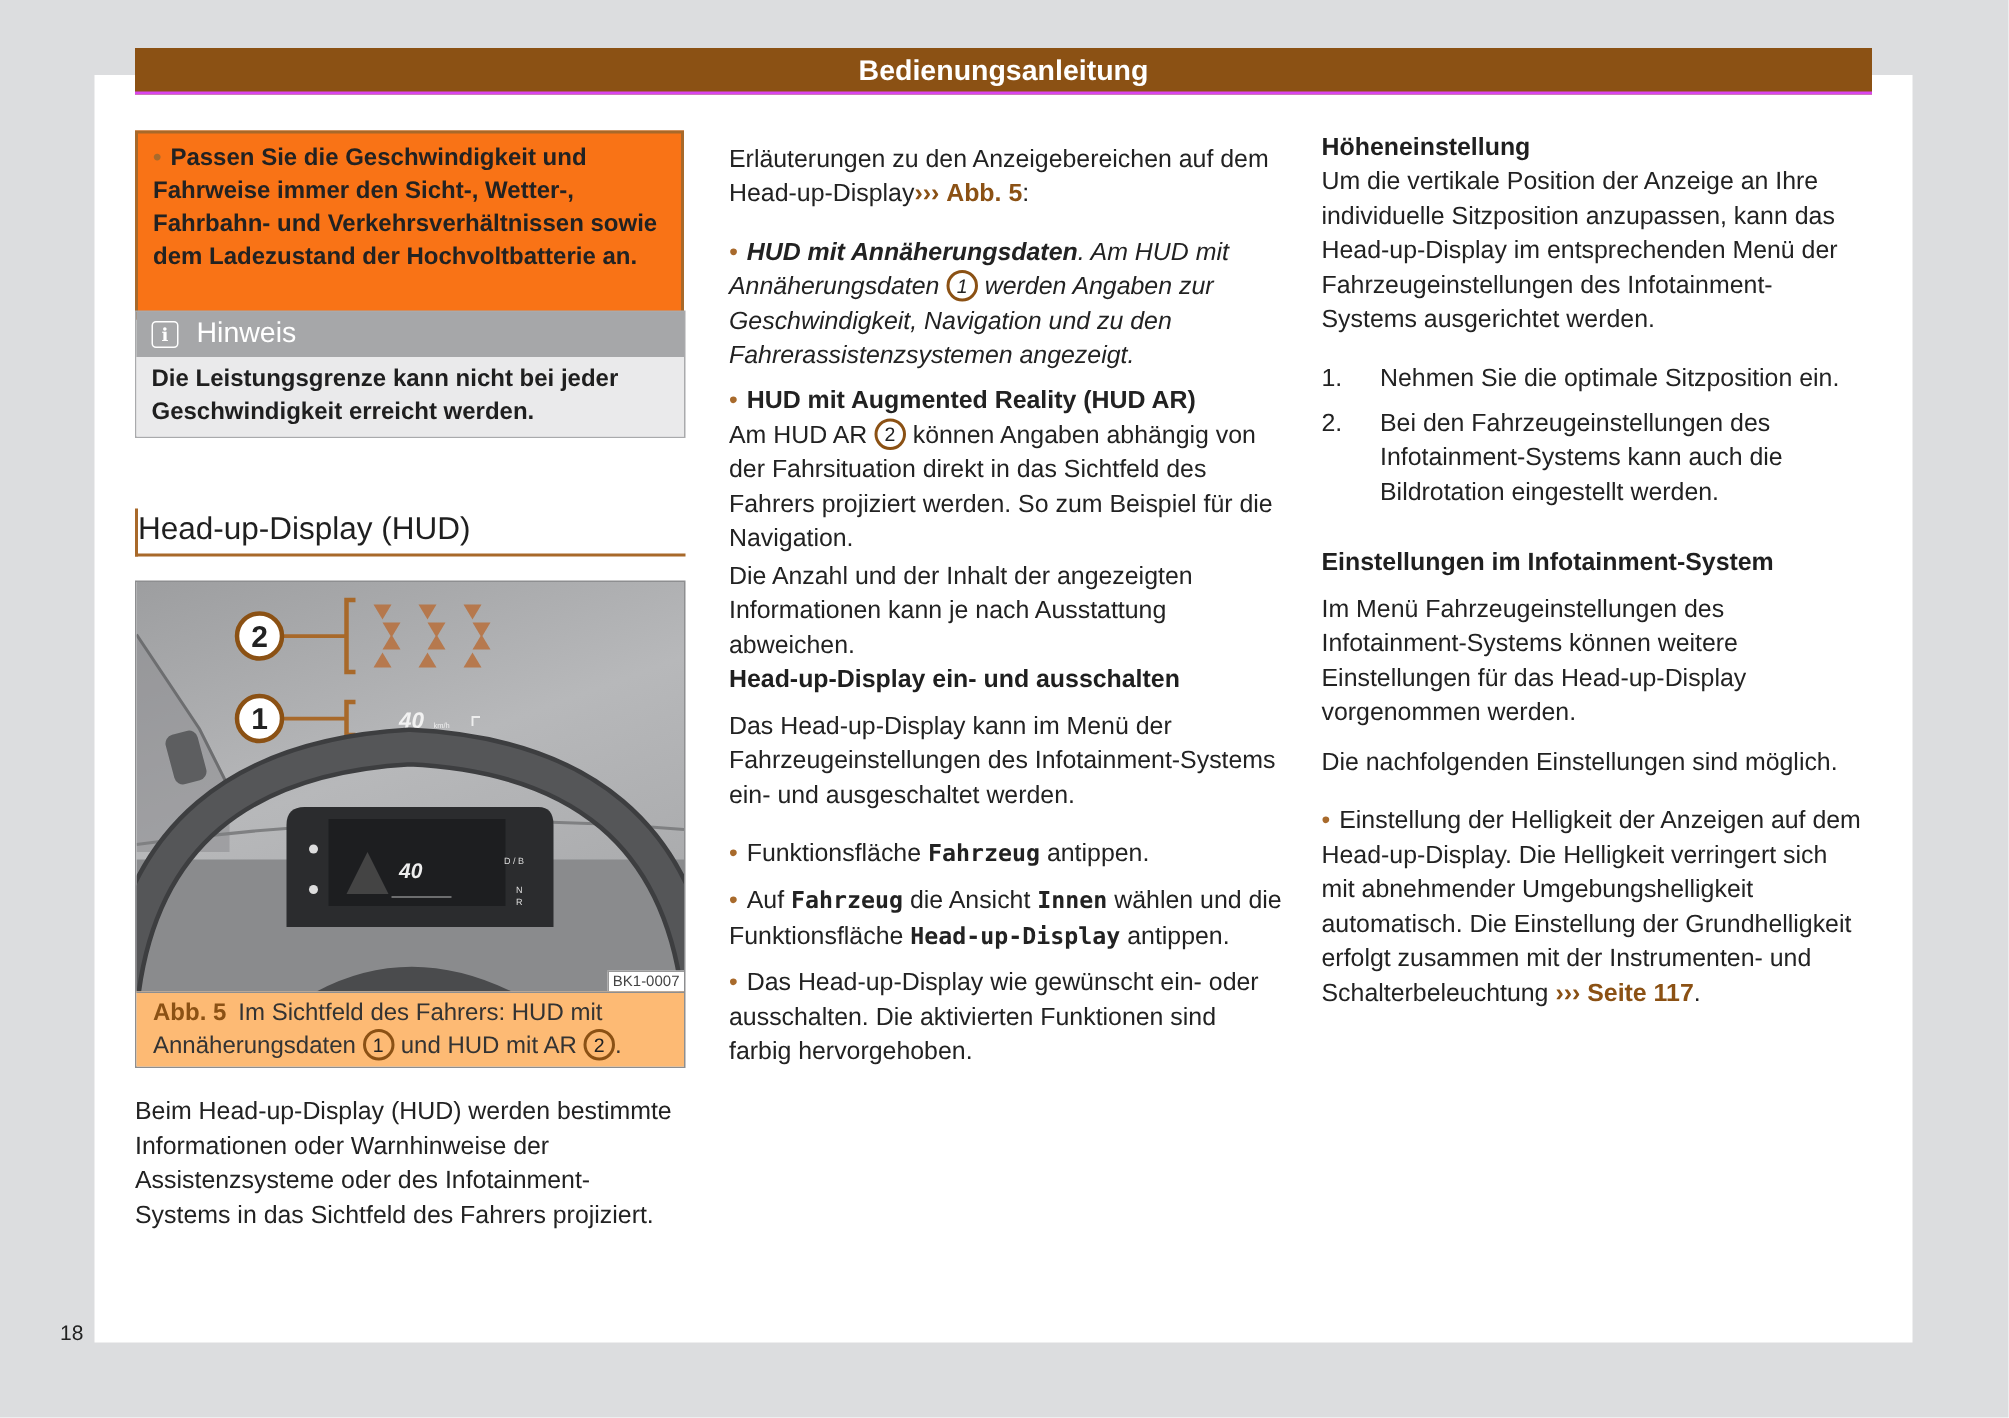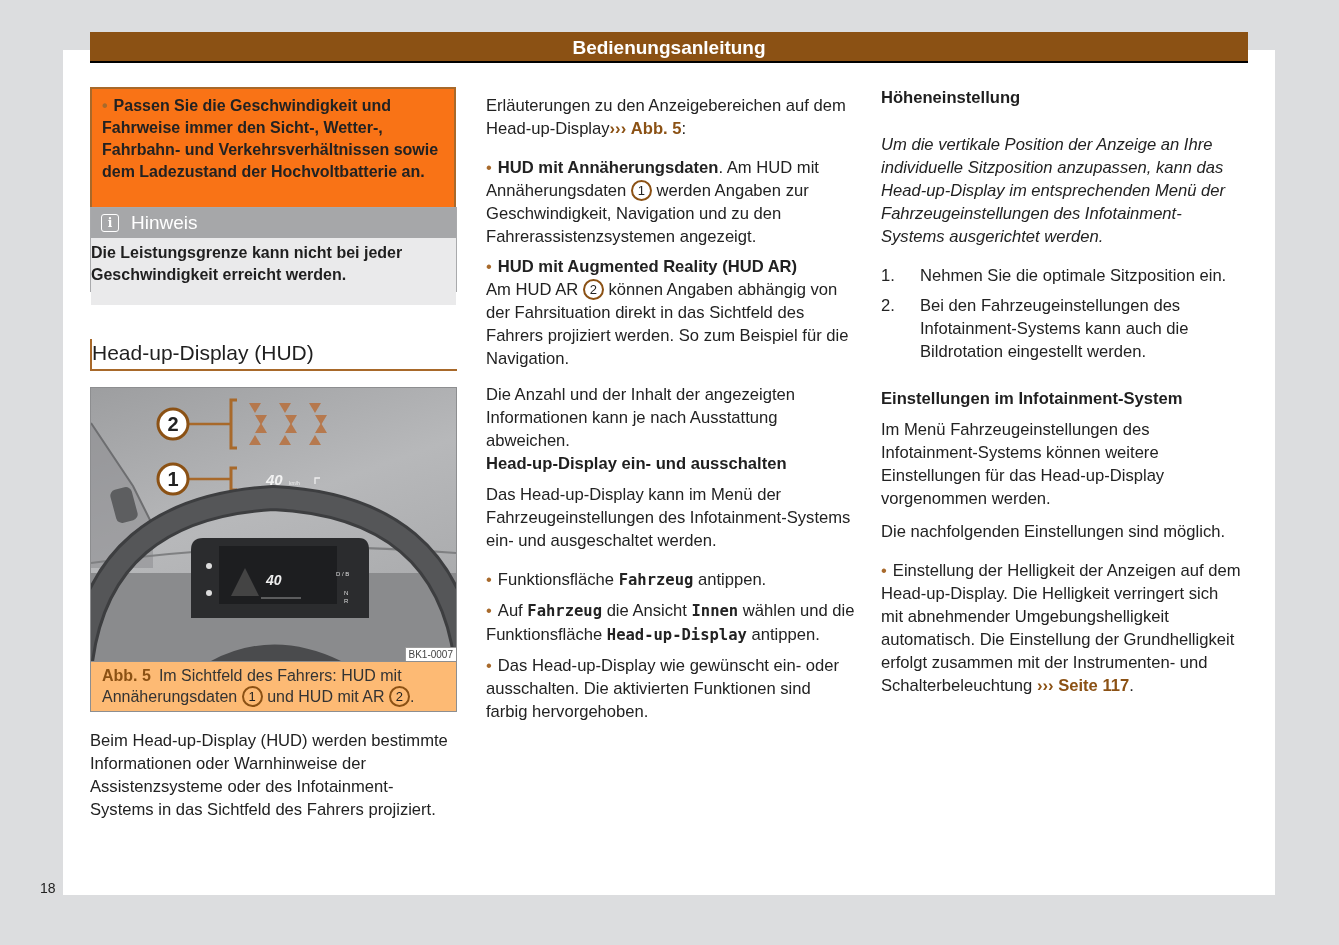--- a/index.html
+++ b/index.html
@@ -4,21 +4,21 @@
 <style>
   html, body { margin:0; padding:0; }
   body {
     width:1339px; height:945px; background:#dcdddf; position:relative; overflow:hidden;
     font-family: "Liberation Sans", "DejaVu Sans", sans-serif; color:#1f1f1f;
   }
   .page { position:absolute; left:63px; top:50px; width:1212px; height:845px; background:#ffffff; }
   .header-bar {
     position:absolute; left:90px; top:32px; width:1158px; height:31px; background:#8b5114;
     color:#fff; font-weight:bold; font-size:19px; text-align:center; line-height:31px;
-    border-bottom:2px solid #000000; box-sizing:border-box;
+    border-bottom:2px solid #d946ef; box-sizing:border-box;
   }
   .page-number { position:absolute; left:40px; top:880px; font-size:14px; color:#222; }
 
   .col { position:absolute; top:0; }
   .col2 { left:486px; width:370px; }
   .col3 { left:881px; width:370px; }
 
   .txt { font-size:16.6px; line-height:23px; color:#222; }
   .h3 { font-weight:bold; font-size:16.6px; line-height:23px; color:#1f1f1f; }
   .bullet::before { content:"\2022"; color:#a86a2c; margin-right:6px; }
@@ -32,21 +32,21 @@
   }
 
   .warn-box {
     position:absolute; left:90px; top:87px; width:366px; height:126px; box-sizing:border-box;
     background:#f97316; border:2px solid #a8692a; padding:6px 10px;
     font-weight:bold; font-size:16px; line-height:22px; color:#222;
   }
   .note-box { position:absolute; left:90px; top:207px; width:367px; height:85px; box-sizing:border-box; border:1px solid #a9aaac; }
   .note-head { height:30px; background:#a6a7a9; color:#fff; font-size:19px; line-height:30px; padding-left:10px; display:flex; align-items:center; }
   .note-icon { display:inline-block; width:16px; height:16px; border:1.5px solid #fff; border-radius:3px; font-size:12px; line-height:16px; text-align:center; font-weight:bold; margin-right:12px; font-family:"DejaVu Serif", serif; }
-  .note-body { background:#eaeaeb; height:67px; padding:4px 0; box-sizing:border-box; font-weight:bold; font-size:16px; line-height:22px; }
+  .note-body { background:#eaeaeb; height:53px; padding:4px 10px; box-sizing:border-box; font-weight:bold; font-size:16px; line-height:22px; }
 
   .section-title {
     position:absolute; left:90px; top:339px; width:367px; height:32px; box-sizing:border-box;
     border-left:2px solid #a8692a; border-bottom:2px solid #a8692a; 
     font-size:21px; line-height:28px; color:#1f1f1f;
   }
 
   .figure { position:absolute; left:90px; top:387px; width:367px; height:325px; box-sizing:border-box; border:1px solid #8d8e90; }
   .fig-img { position:absolute; left:0; top:0; width:365px; height:273px; overflow:hidden; background:linear-gradient(160deg,#9d9ea0 0%,#b7b8ba 45%,#a3a4a6 100%); }
   .fig-caption { position:absolute; left:0; top:273px; width:365px; height:50px; padding:3px 11px; box-sizing:border-box; font-size:16px; line-height:21px; color:#333; background:#fdba74; border-top:1px solid #8d8e90; }
@@ -139,32 +139,32 @@
   </div>
 </div>
 
 <div class="txt" style="position:absolute;left:90px;top:729px;width:360px;">Beim Head-up-Display (HUD) werden bestimmte Informationen oder Warnhinweise der Assistenzsysteme oder des Infotainment-Systems in das Sichtfeld des Fahrers projiziert.</div>
 
 <div class="col col2" style="top:86px;">
   <div class="txt" style="margin-top:8px;">
     <span>Erläuterungen zu den Anzeigebereichen auf dem Head-up-Display</span><span class="link">›››</span>
     <span class="link">Abb. 5</span><span>:</span>
   </div>
-  <div class="txt" style="margin-top:16px;">
+  <div class="txt" style="margin-top:16px;font-style:italic;">
     <span class="bullet"></span><span class="b">HUD mit Annäherungsdaten</span><span>. Am HUD mit Annäherungsdaten</span>
     <span class="circ">1</span>
     <span>werden Angaben zur Geschwindigkeit, Navigation und zu den Fahrerassistenzsystemen angezeigt.</span>
   </div>
   <div class="txt" style="margin-top:7px;">
     <span class="bullet"></span><span class="b">HUD mit Augmented Reality (HUD AR)</span><br>
     <span>Am HUD AR</span>
     <span class="circ">2</span>
     <span>können Angaben abhängig von der Fahrsituation direkt in das Sichtfeld des Fahrers projiziert werden. So zum Beispiel für die Navigation.</span>
   </div>
-  <div class="txt" style="margin-top:13px;">Die Anzahl und der Inhalt der angezeigten Informationen kann je nach Ausstattung abweichen.</div>
+  <div class="txt" style="margin-top:2px;">Die Anzahl und der Inhalt der angezeigten Informationen kann je nach Ausstattung abweichen.</div>
   <div class="h3" style="">Head-up-Display ein- und ausschalten</div>
   <div class="txt" style="margin-top:8px;">Das Head-up-Display kann im Menü der Fahrzeugeinstellungen des Infotainment-Systems ein- und ausgeschaltet werden.</div>
   <div class="txt" style="margin-top:16px;">
     <span class="bullet"></span><span>Funktionsfläche</span>
     <span class="mono">Fahrzeug</span>
     <span>antippen.</span>
   </div>
   <div class="txt" style="margin-top:7px;">
     <span class="bullet"></span><span>Auf</span>
     <span class="mono">Fahrzeug</span>
@@ -174,21 +174,21 @@
     <span class="mono">Head-up-Display</span>
     <span>antippen.</span>
   </div>
   <div class="txt" style="margin-top:7px;">
     <span class="bullet"></span><span>Das Head-up-Display wie gewünscht ein- oder ausschalten. Die aktivierten Funktionen sind farbig hervorgehoben.</span>
   </div>
 </div>
 
 <div class="col col3" style="top:86px;width:362px;">
   <div class="h3">Höheneinstellung</div>
-  <div class="txt" style="margin-top:24px;font-style:italic;">Um die vertikale Position der Anzeige an Ihre individuelle Sitzposition anzupassen, kann das Head-up-Display im entsprechenden Menü der Fahrzeugeinstellungen des Infotainment-Systems ausgerichtet werden.</div>
+  <div class="txt" style="margin-top:0;">Um die vertikale Position der Anzeige an Ihre individuelle Sitzposition anzupassen, kann das Head-up-Display im entsprechenden Menü der Fahrzeugeinstellungen des Infotainment-Systems ausgerichtet werden.</div>
   <div class="txt" style="margin-top:16px;display:flex;">
     <span style="width:39px;flex:none;">1.</span>
     <span>Nehmen Sie die optimale Sitzposition ein.</span>
   </div>
   <div class="txt" style="margin-top:7px;display:flex;">
     <span style="width:39px;flex:none;">2.</span>
     <span>Bei den Fahrzeugeinstellungen des Infotainment-Systems kann auch die Bildrotation eingestellt werden.</span>
   </div>
   <div class="h3" style="margin-top:24px;">Einstellungen im Infotainment-System</div>
   <div class="txt" style="margin-top:8px;">Im Menü Fahrzeugeinstellungen des Infotainment-Systems können weitere Einstellungen für das Head-up-Display vorgenommen werden.</div>

